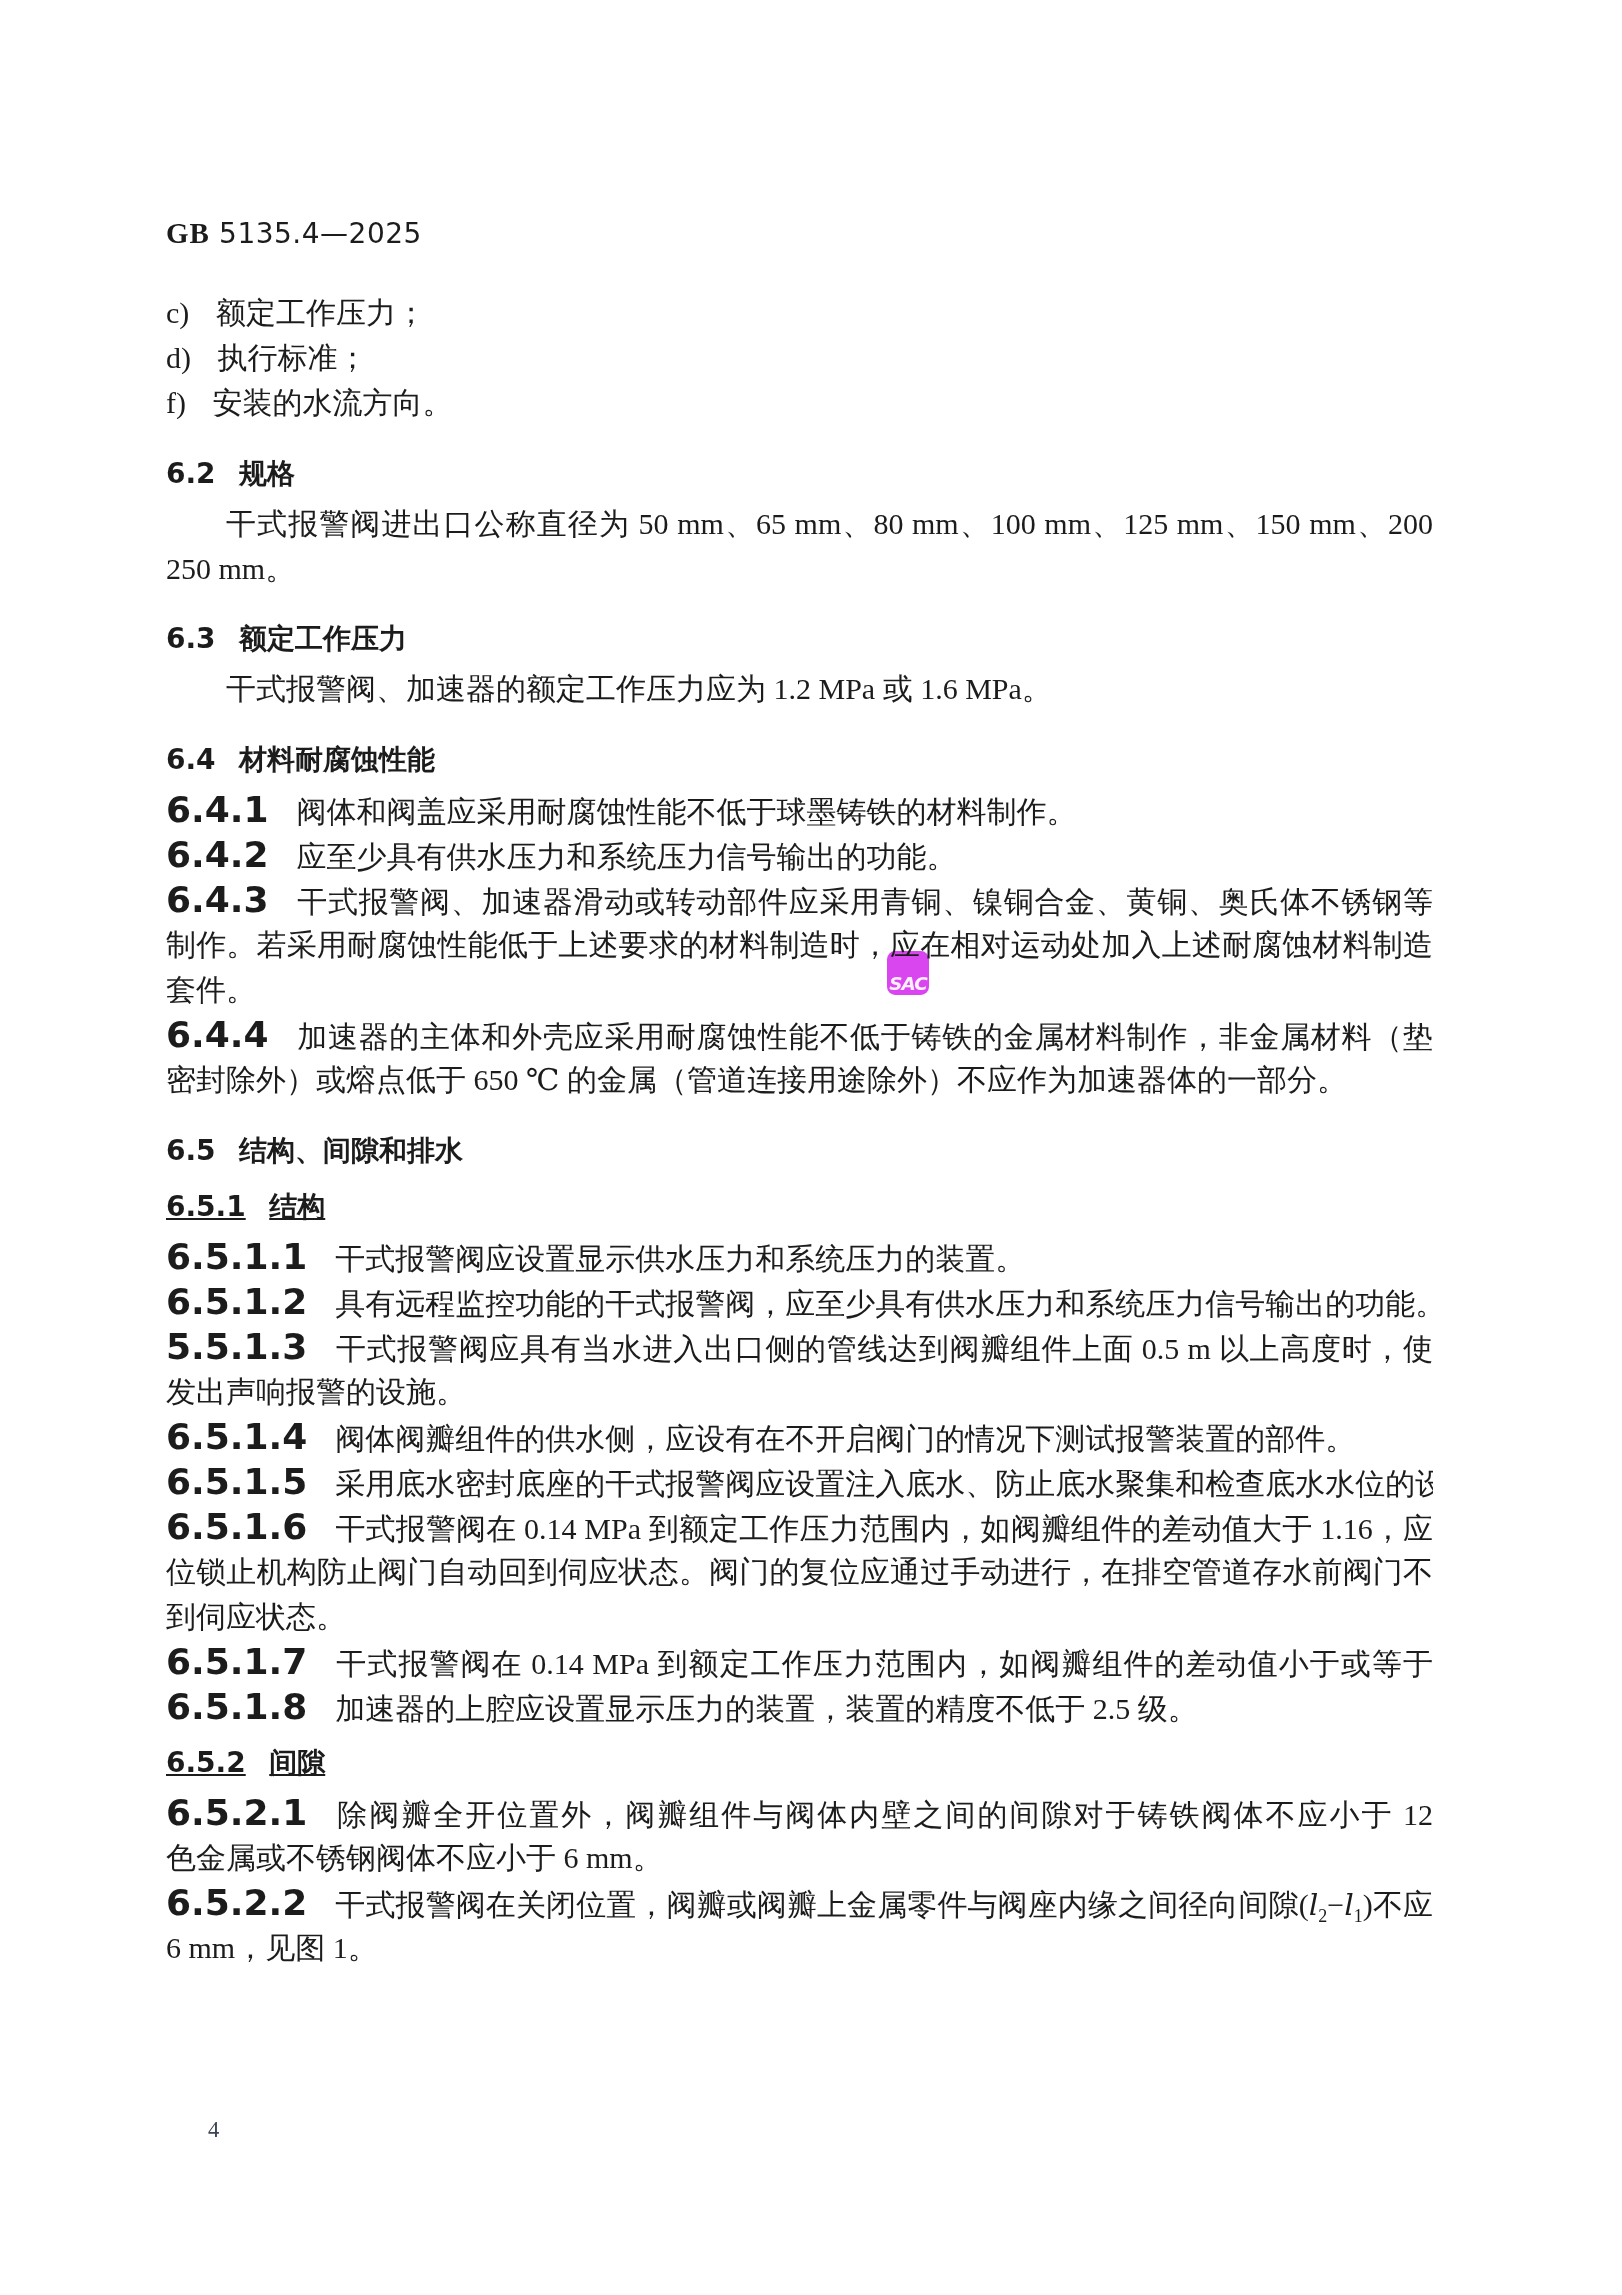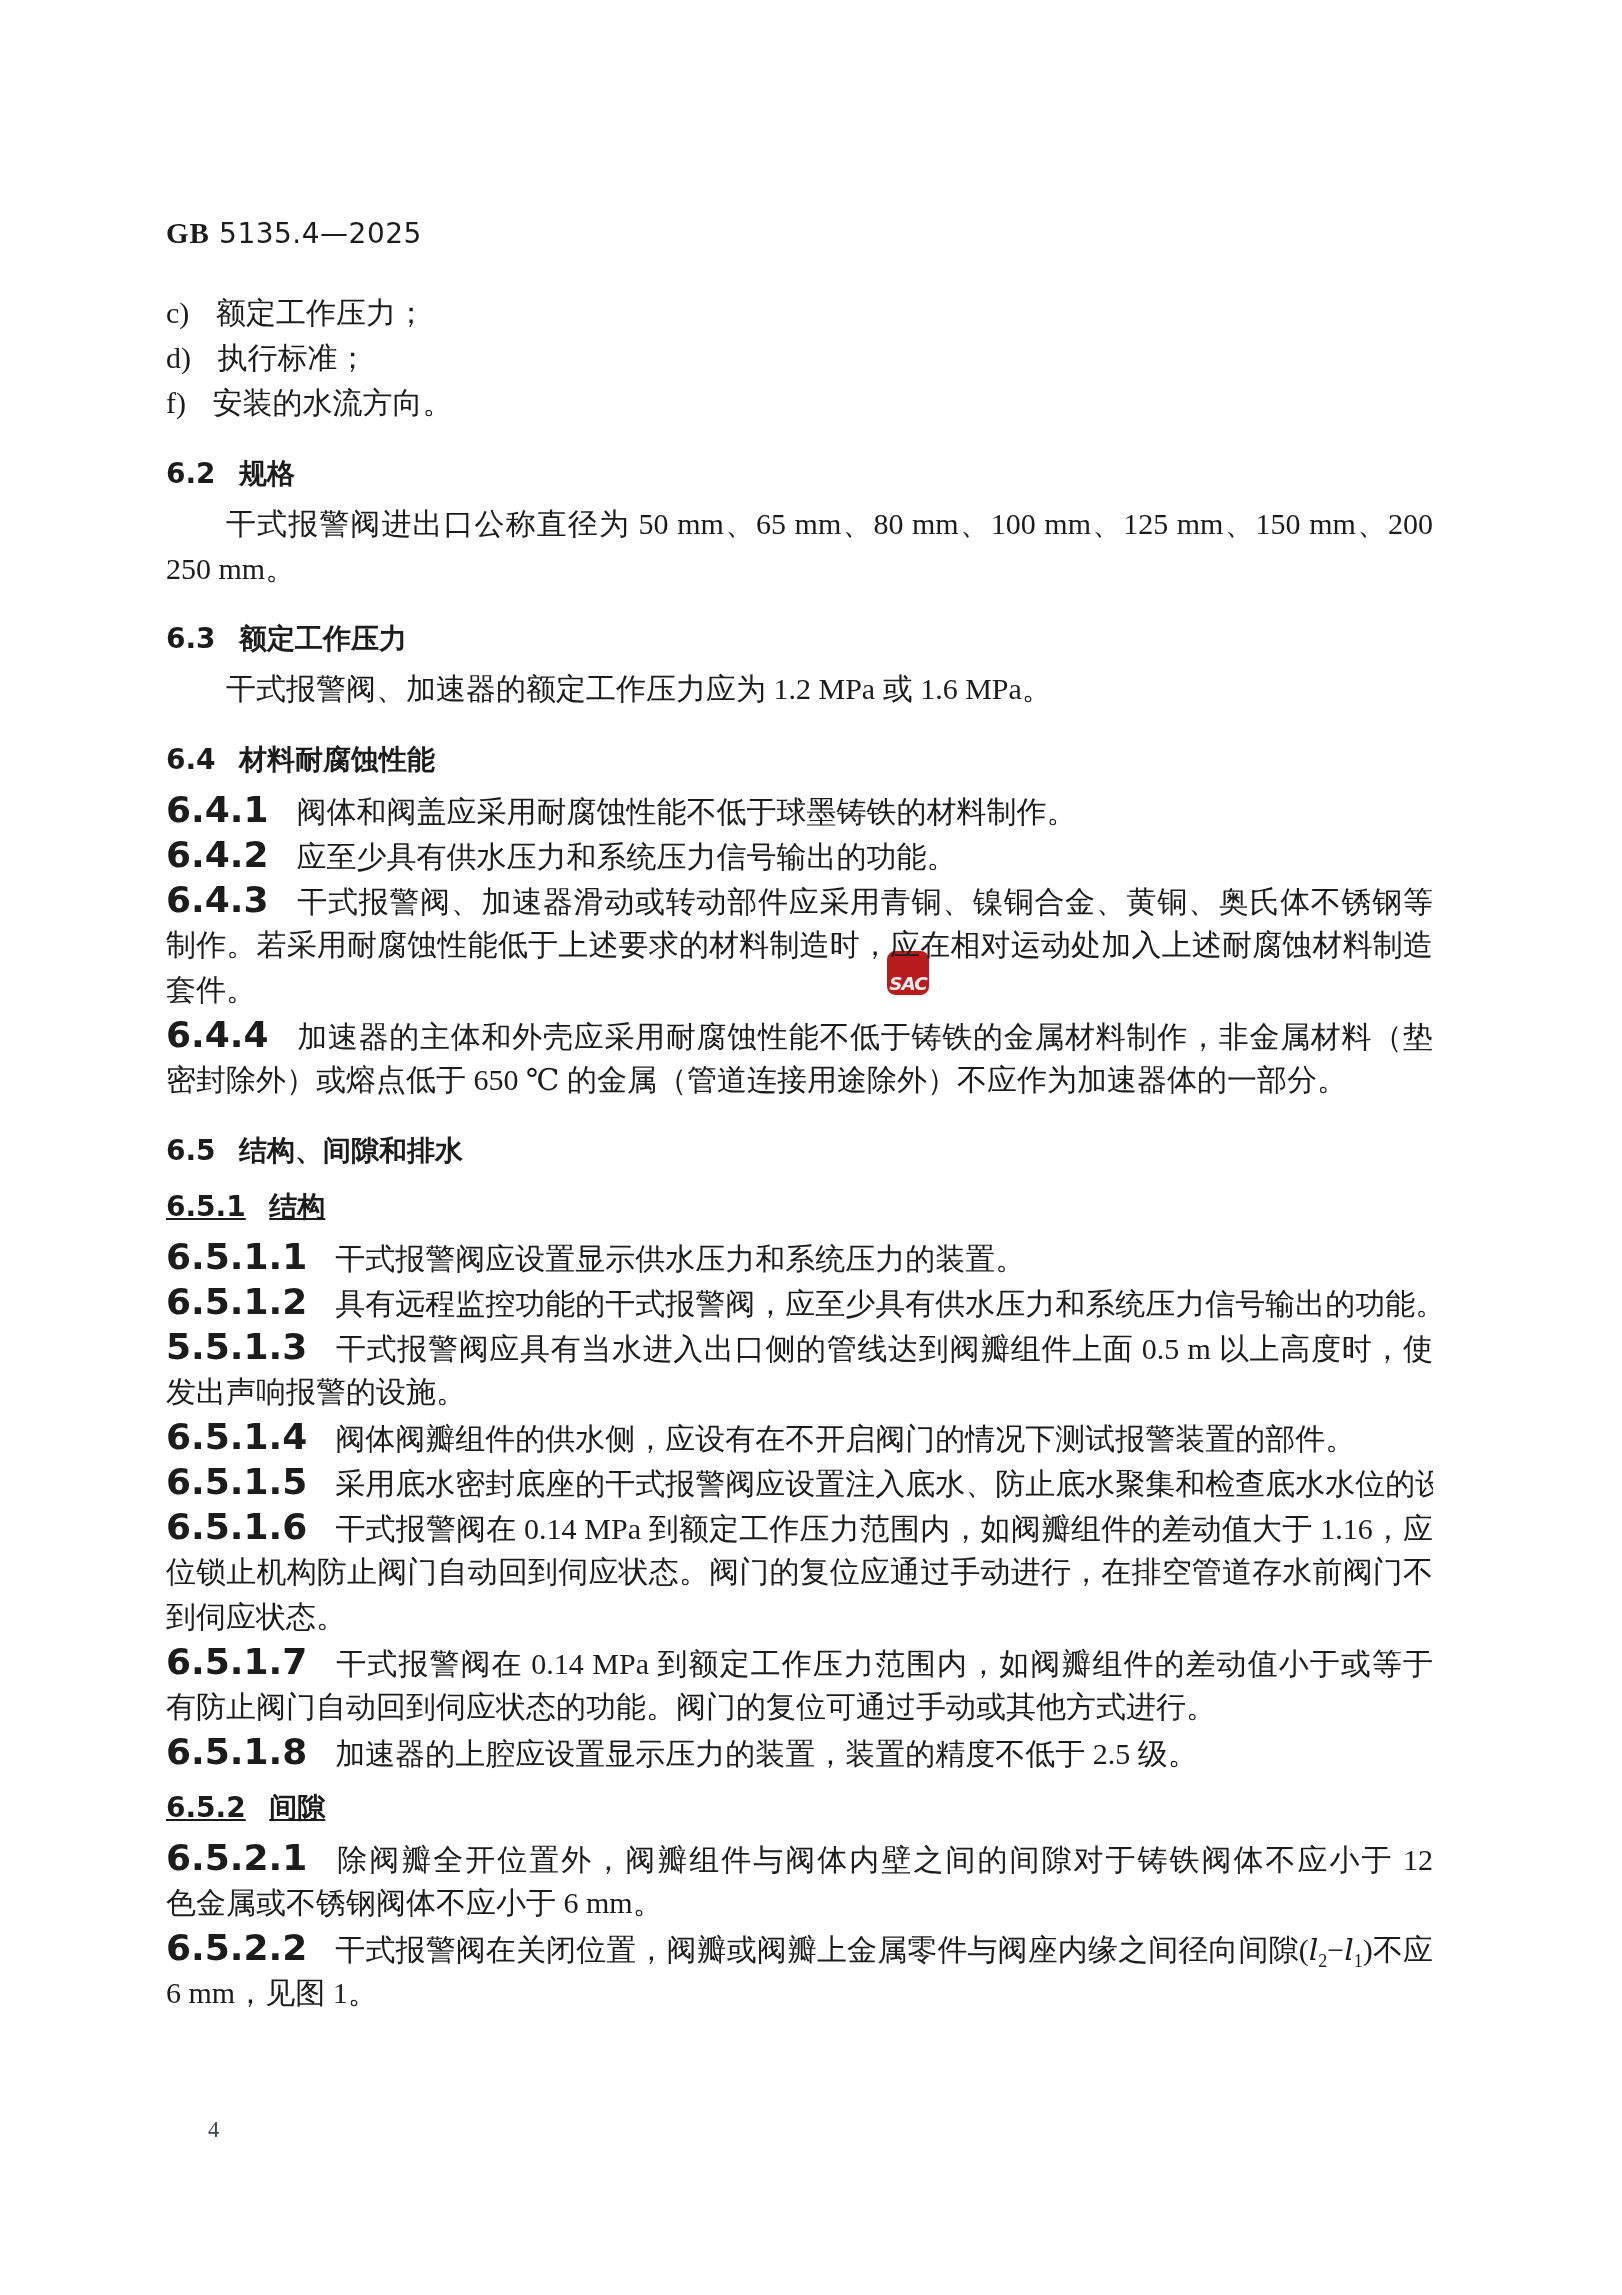--- a/index.html
+++ b/index.html
@@ -73,21 +73,21 @@
     color:rgba(255,255,255,0.92); letter-spacing:-1px;
     line-height:23.5px;
   }
   .content { z-index:1; }
 </style>
 </head>
 <body>
 
 <div class="page">
 
-  <div class="watermark" style="background: #b91c1c;">
+  <div class="watermark" style="background: #d946ef;">
     <span>SAC</span>
   </div>
 
   <div class="content">
     <div class="std-no">
       <span class="gb">GB</span><span class="no">5135.4—2025</span>
     </div>
     <div id="doc-body">
         <div class="list-group">
           <div class="line"><span class="marker">c)</span><span>额定工作压力；</span></div>
@@ -137,21 +137,20 @@
         <div>
           <div class="line"><span class="cnum">6.5.1.5</span><span>采用底水密封底座的干式报警阀应设置注入底水、防止底水聚集和检查底水水位的设施。</span></div>
         </div>
         <div>
           <div class="line fill"><span class="cnum">6.5.1.6</span><span>干式报警阀在 0.14 MPa 到额定工作压力范围内，如阀瓣组件的差动值大于 1.16，应设置防复</span></div>
           <div class="line fill"><span>位锁止机构防止阀门自动回到伺应状态。阀门的复位应通过手动进行，在排空管道存水前阀门不应回</span></div>
           <div class="line"><span>到伺应状态。</span></div>
         </div>
         <div>
           <div class="line fill"><span class="cnum">6.5.1.7</span><span>干式报警阀在 0.14 MPa 到额定工作压力范围内，如阀瓣组件的差动值小于或等于 1.16，应具</span></div>
-          <div class="line"><span>有防止阀门自动回到伺应状态的功能。阀门的复位可通过手动或其他方式进行。</span></div>
         </div>
         <div>
           <div class="line"><span class="cnum">6.5.1.8</span><span>加速器的上腔应设置显示压力的装置，装置的精度不低于 2.5 级。</span></div>
         </div>
         <div class="h3"><span class="h-num">6.5.2</span><span class="h-title">间隙</span></div>
         <div>
           <div class="line fill"><span class="cnum">6.5.2.1</span><span>除阀瓣全开位置外，阀瓣组件与阀体内壁之间的间隙对于铸铁阀体不应小于 12 mm，对于有</span></div>
           <div class="line"><span>色金属或不锈钢阀体不应小于 6 mm。</span></div>
         </div>
         <div>

